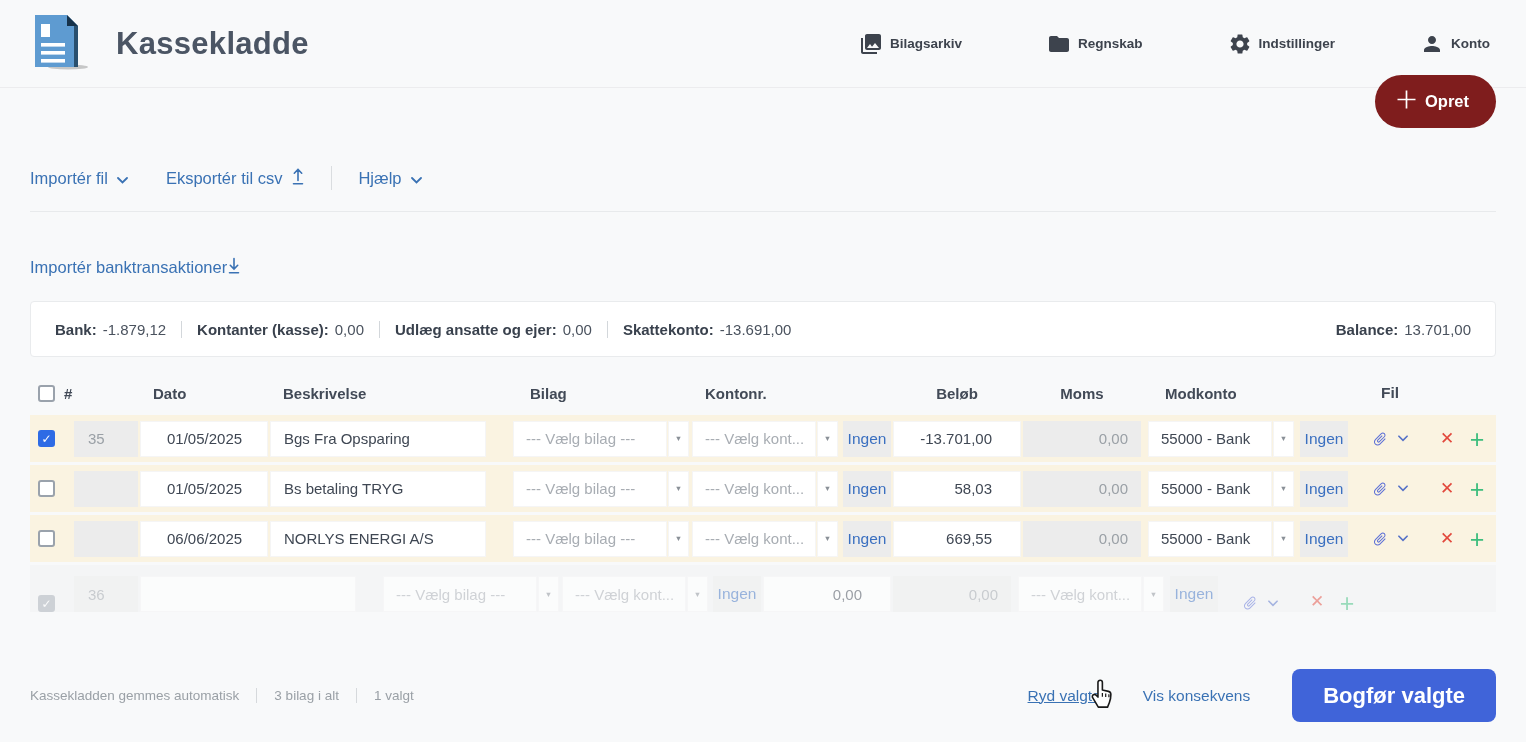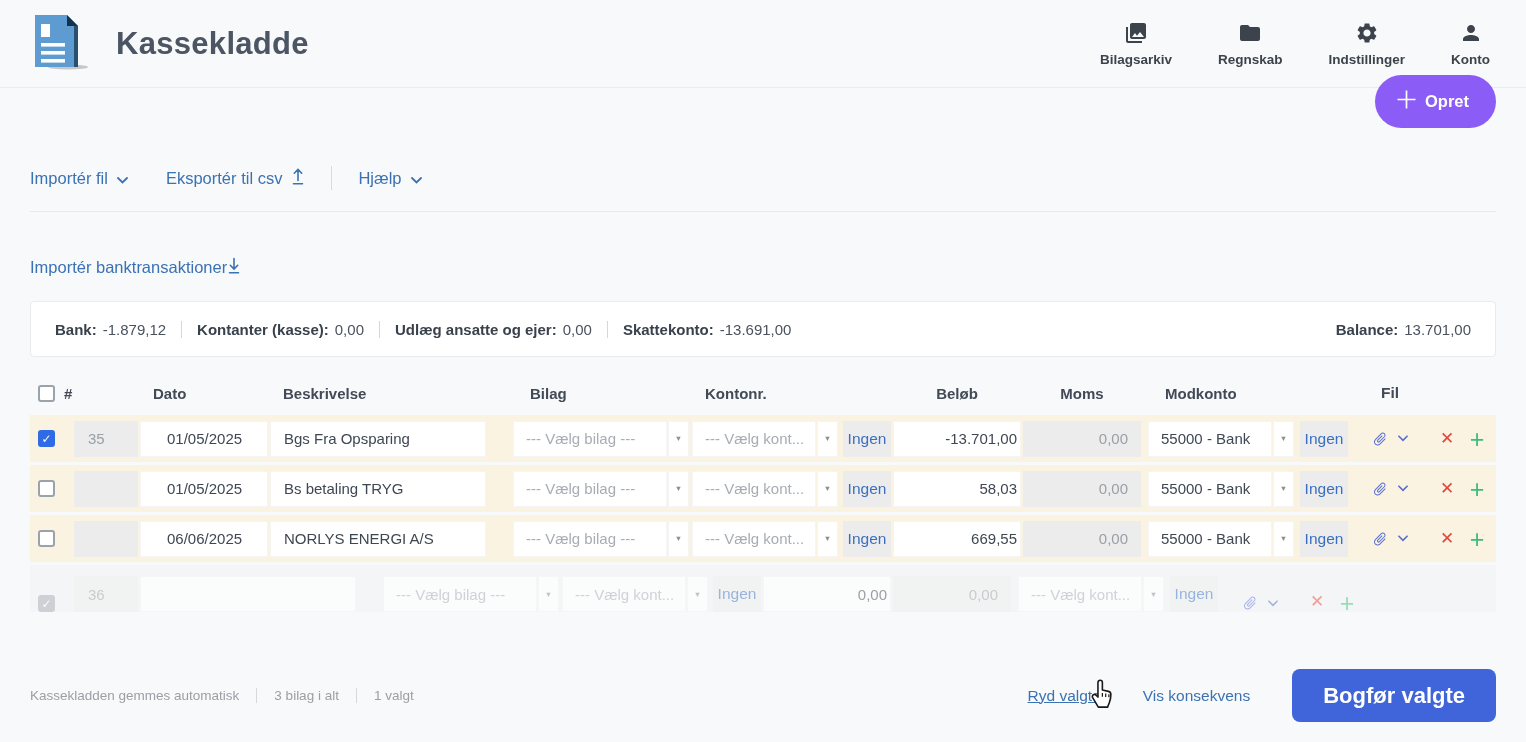--- a/index.html
+++ b/index.html
@@ -13,28 +13,28 @@
   }
 
   
   header {
     height:88px; display:flex; justify-content:space-between; align-items:center;
     padding:0 30px; border-bottom:1px solid #ececee; background:#f8f9fa;
   }
   .brand { display:flex; align-items:center; gap:28px; }
   .brand h1 { font-size:31px; font-weight:700; color:#4b5564; letter-spacing:.3px; }
   nav { display:flex; gap:46px; margin-right:6px; }
-  .nav-item { display:flex; flex-direction:column; align-items:center; gap:7px;
-    font-size:13.5px; font-weight:700; color:#3d434d; cursor:pointer; }
+  .nav-item { display:flex; align-items:center; gap:7px;
+    font-size:13.5px; font-weight:700; color:#3d434d; cursor:pointer;margin-left:39px; }
   .nav-item svg { display:block; }
 
   .opret {
     position:absolute; top:75px; right:30px; height:53px; z-index:5;
     display:flex; align-items:center; gap:8px; padding:0 27px 0 21px;
-    border:none; border-radius:27px; background:#8b5cf6; color:#fff;
+    border:none; border-radius:27px; background:#7f1d1d; color:#fff;
     font-family:inherit; font-size:16.5px; font-weight:600; cursor:pointer;
   }
 
   
   main { padding:0 30px; }
 
   .toolbar { margin-top:78px; display:flex; align-items:center; font-size:16.5px; }
   .tlink { display:inline-flex; align-items:center; gap:9px; color:#3a72b4;
     text-decoration:none; cursor:pointer; }
   .tlink + .tlink { margin-left:38px; }
@@ -88,21 +88,21 @@
   .w-bilag { width:154px; }
   .w-konto { width:124px; }
   .arrowbox { width:21px; margin-left:1px; background:#fff; border:1px solid rgba(0,0,0,.04);
     justify-content:center; color:#8a9097; cursor:pointer; }
   .arrowbox::after { content:"▼"; font-size:7.5px; }
 
   .ingen { width:48px; margin-left:5px; background:#ececec; justify-content:center;
     color:#3a6fc0; font-size:15.5px; cursor:pointer; }
   .ingen2 { margin-left:6px; }
 
-  .c-amount { width:128px; margin-left:2px; justify-content:flex-end; padding-right:3px; }
+  .c-amount { width:128px; margin-left:2px; justify-content:flex-end; padding-right:28px; }
   .c-moms { width:118px; margin-left:2px; justify-content:flex-end; padding-right:13px; }
 
   .filicons { width:56px; margin-left:14px; display:flex; align-items:center;
     justify-content:center; gap:10px; }
   .clip svg { transform:rotate(45deg); display:block; }
   .chev { display:flex; }
   .delx { margin-left:20px; width:18px; text-align:center; color:#e2493d;
     font-size:17px; font-weight:700; cursor:pointer; }
   .delx::after { content:"✕"; }
   .addp { margin-left:12px; width:18px; text-align:center; color:#3dbd7d;

